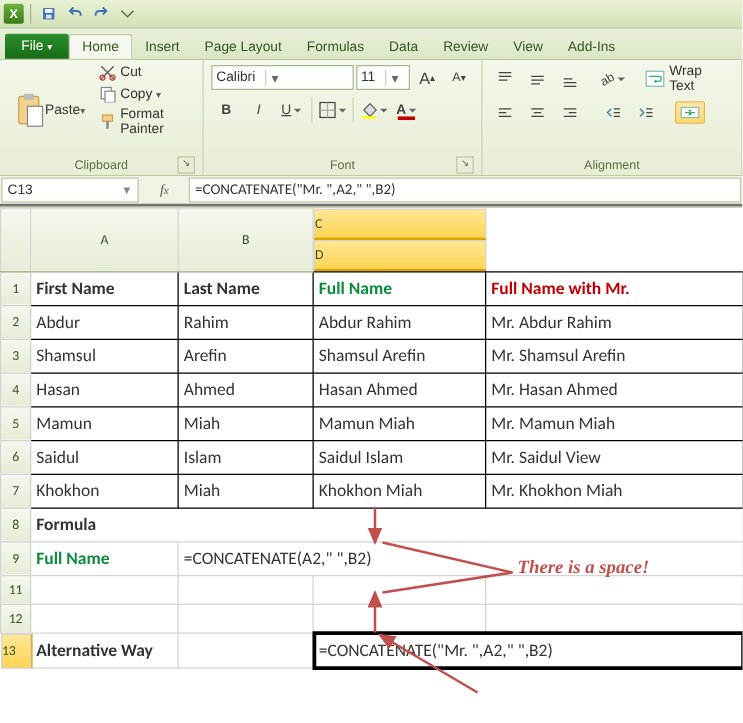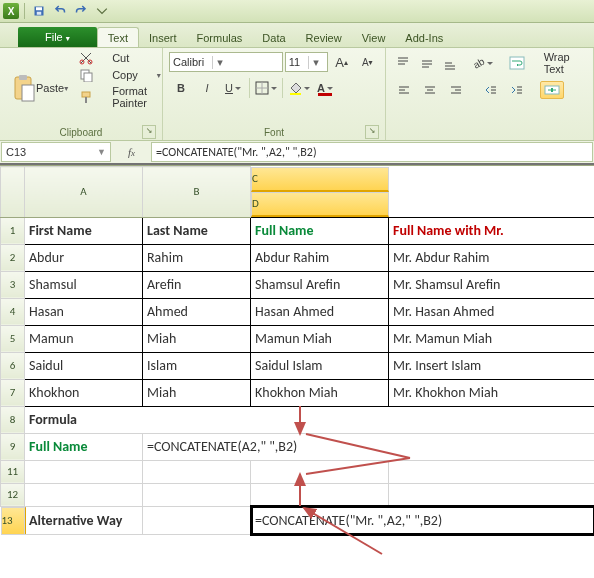--- a/index.html
+++ b/index.html
@@ -5,28 +5,28 @@
 html,body{margin:0;padding:0;font-family:"Segoe UI",Tahoma,sans-serif;font-size:11px;background:#fff;color:#333;width:594px;height:578px;overflow:hidden}
 
 .qat{background:linear-gradient(#e8f1d4,#d3e2b8);height:22px;display:flex;align-items:center;gap:3px;padding:0 3px;border-bottom:1px solid #a6b98a}
 .qat .xbox{width:16px;height:16px;background:linear-gradient(#6fb23e,#3a7a1a);border-radius:2px;display:flex;align-items:center;justify-content:center;color:#fff;font-weight:bold;font-size:10px}
 .qat svg{width:12px;height:12px}
 .qat .sep{width:1px;height:16px;background:#a6b98a;margin:0 2px}
 .qat .btn{width:18px;height:18px;display:flex;align-items:center;justify-content:center;border-radius:2px}
 
 .tabs{background:linear-gradient(#e9f0da,#dbe7c5);height:24px;display:flex;align-items:flex-end;padding-left:0;border-bottom:1px solid #b9c9a0}
 .tab{padding:4px 10px 3px;color:#3b5323;font-size:11px;cursor:default}
-.tab.file{background:linear-gradient(#2c8f2c,#176b17);color:#fff;margin-left:18px;border-radius:2px 2px 0 0;padding:4px 27px}
+.tab.file{background:linear-gradient(#2c8f2c,#176b17);color:#fff;margin-left:4px;border-radius:2px 2px 0 0;padding:4px 13px}
 .tab.active{background:#f5f8ee;border:1px solid #b9c9a0;border-bottom:none;border-radius:3px 3px 0 0}
 
 .ribbon{background:linear-gradient(#f3f7ea,#e6eed6);height:92px;display:flex;border-bottom:1px solid #b9c9a0}
 .group{border-right:1px solid #c8d5b2;padding:2px 6px 0;display:flex;flex-direction:column;justify-content:space-between}
 .group-label{text-align:center;color:#5a6e3f;font-size:10px;padding:1px 0 2px;position:relative}
 .group-label .launcher{position:absolute;right:0;bottom:1px;width:12px;height:12px;border:1px solid #b9c9a0;font-size:8px;line-height:10px;text-align:center;color:#5a6e3f}
-.rb-btn{display:flex;align-items:center;gap:19px;padding:1px 3px;font-size:11px;color:#333;border-radius:2px}
+.rb-btn{display:flex;align-items:center;gap:3px;padding:1px 3px;font-size:11px;color:#333;border-radius:2px}
 .rb-btn svg{flex:none}
 .sel{background:#fff;border:1px solid #abb98f;height:18px;display:flex;align-items:center;padding:0 3px;font-size:11px;gap:8px}
 .sel .dd{border-left:1px solid #ccc;padding-left:4px;color:#666}
 .icobtn{width:22px;height:22px;border:1px solid transparent;display:flex;align-items:center;justify-content:center;border-radius:2px;color:#444}
 .icobtn.dd::after{content:"";border:3px solid transparent;border-top-color:#666;margin-left:2px;margin-top:3px}
 .row{display:flex;gap:2px;align-items:center;margin-bottom:2px}
 
 .fbar{display:flex;border-bottom:2px solid #737373;background:#eef3e3;height:22px}
 .namebox{width:100px;background:#fff;border:1px solid #b9c9a0;margin:1px;display:flex;align-items:center;padding:0 4px;font-size:11px;justify-content:space-between}
 .fxicons{display:flex;align-items:center;gap:4px;padding:0 16px;color:#777}
@@ -78,22 +78,23 @@
     </div>
   <div class="btn">
       <svg viewBox="0 0 10 10">
         <path d="M1 3l4 4 4-4" stroke="#5a6e3f" fill="none"></path>
       </svg>
     </div>
 </div>
 
 <div class="tabs">
   <div class="tab file"><span>File</span> <span style="font-size:8px">▾</span></div>
-  <div class="tab active">Text</div>
+  <div class="tab active">Home</div>
   <div class="tab">Insert</div>
+  <div class="tab">Page Layout</div>
   <div class="tab">Formulas</div>
   <div class="tab">Data</div>
   <div class="tab">Review</div>
   <div class="tab">View</div>
   <div class="tab">Add-Ins</div>
 </div>
 
 <div class="ribbon">
 
   <div class="group" style="width:150px">
@@ -272,20 +273,21 @@
           </div>
         <div style="width:8px"></div>
         <div class="rb-btn" style="background:linear-gradient(#ffe9a8,#ffd76b);border:1px solid #e6b84c">
             <svg width="16" height="14">
               <rect x="1" y="3" width="14" height="8" fill="#fff" stroke="#8bb"></rect>
               <path d="M4 7h3M12 7H9M7 5l2 2-2 2M9 5L7 7l2 2" stroke="#3a7" fill="none"></path>
             </svg>
           </div>
       </div>
     </div>
+    <div class="group-label"><span>Alignment</span></div>
   </div>
 </div>
 
 <div class="fbar">
   <div class="namebox">
       <span>C13</span>
       <span style="color:#888;font-size:9px">▼</span>
     </div>
   <div class="fxicons">
     <span style="font-style:italic;font-family:serif;color:#555">f<span style="font-size:9px">x</span></span>
@@ -392,21 +394,21 @@
           <td class="tbl-border">
             <div class="cell">Saidul</div>
           </td>
           <td class="tbl-border">
             <div class="cell">Islam</div>
           </td>
           <td class="tbl-border">
             <div class="cell">Saidul Islam</div>
           </td>
           <td class="tbl-border">
-            <div class="cell">Mr. Insert Islam</div>
+            <div class="cell">Mr. Saidul View</div>
           </td>
         </tr>
 <tr class="tall">
           <td class="rowhdr">7</td>
           <td class="tbl-border">
             <div class="cell">Khokhon</div>
           </td>
           <td class="tbl-border">
             <div class="cell">Miah</div>
           </td>
@@ -472,13 +474,14 @@
 
   <line x1="300" y1="240" x2="300" y2="268" stroke="#c0504d" stroke-width="2" marker-end="url(#ah)"></line>
 
   <line x1="300" y1="340" x2="300" y2="308" stroke="#c0504d" stroke-width="2" marker-end="url(#ah)"></line>
 
   <line x1="306" y1="268" x2="410" y2="292" stroke="#c0504d" stroke-width="2"></line>
   <line x1="306" y1="308" x2="410" y2="292" stroke="#c0504d" stroke-width="2"></line>
 
   <line x1="382" y1="388" x2="304" y2="342" stroke="#c0504d" stroke-width="2" marker-end="url(#ah)"></line>
 </svg>
+<div class="note" style="left:414px;top:280px">There is a space!</div>
 </div>
 
 </body></html>

